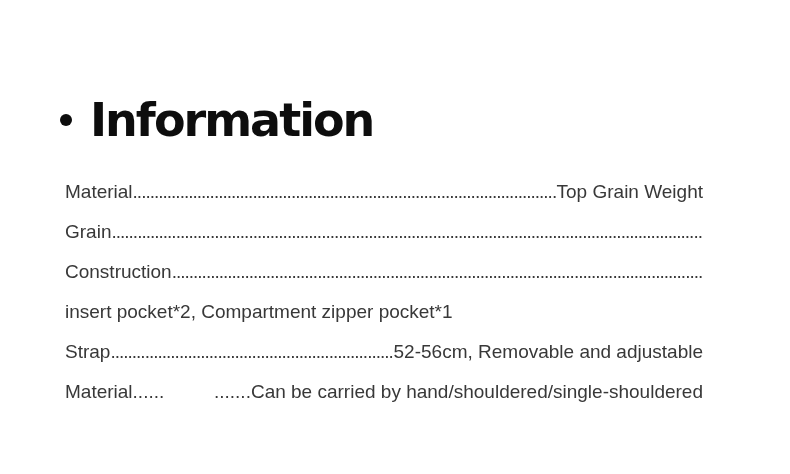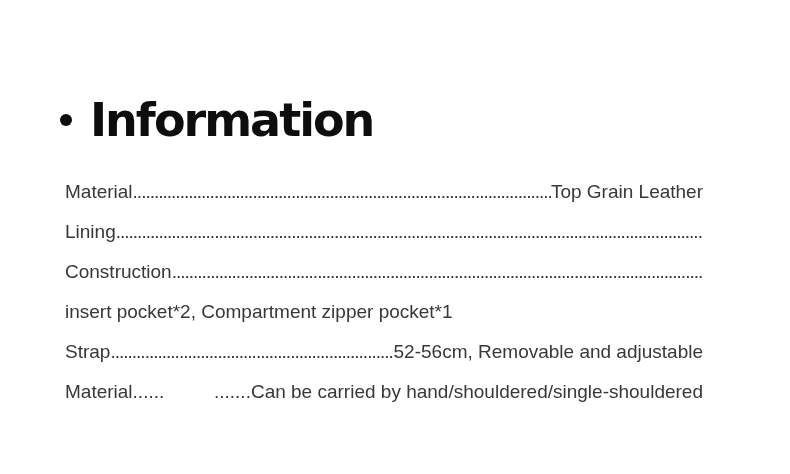--- a/index.html
+++ b/index.html
@@ -88,25 +88,25 @@
   <div class="heading">
     <span class="bullet"></span>
     <span class="title">Information</span>
   </div>
 
   <div class="spec-list">
 
     <div class="row">
       <span class="spec-label">Material</span>
       <span class="leader"></span>
-      <span class="spec-value">Top Grain Leather</span>
+      <span class="spec-value">Top Grain Weight</span>
     </div>
 
     <div class="row">
-      <span class="spec-label">Lining</span>
+      <span class="spec-label">Grain</span>
       <span class="leader"></span>
     </div>
 
     <div class="row">
       <span class="spec-label">Construction</span>
       <span class="leader"></span>
     </div>
 
     <div class="row row-continuation">
       <span class="spec-value">insert pocket*2, Compartment zipper pocket*1</span>

